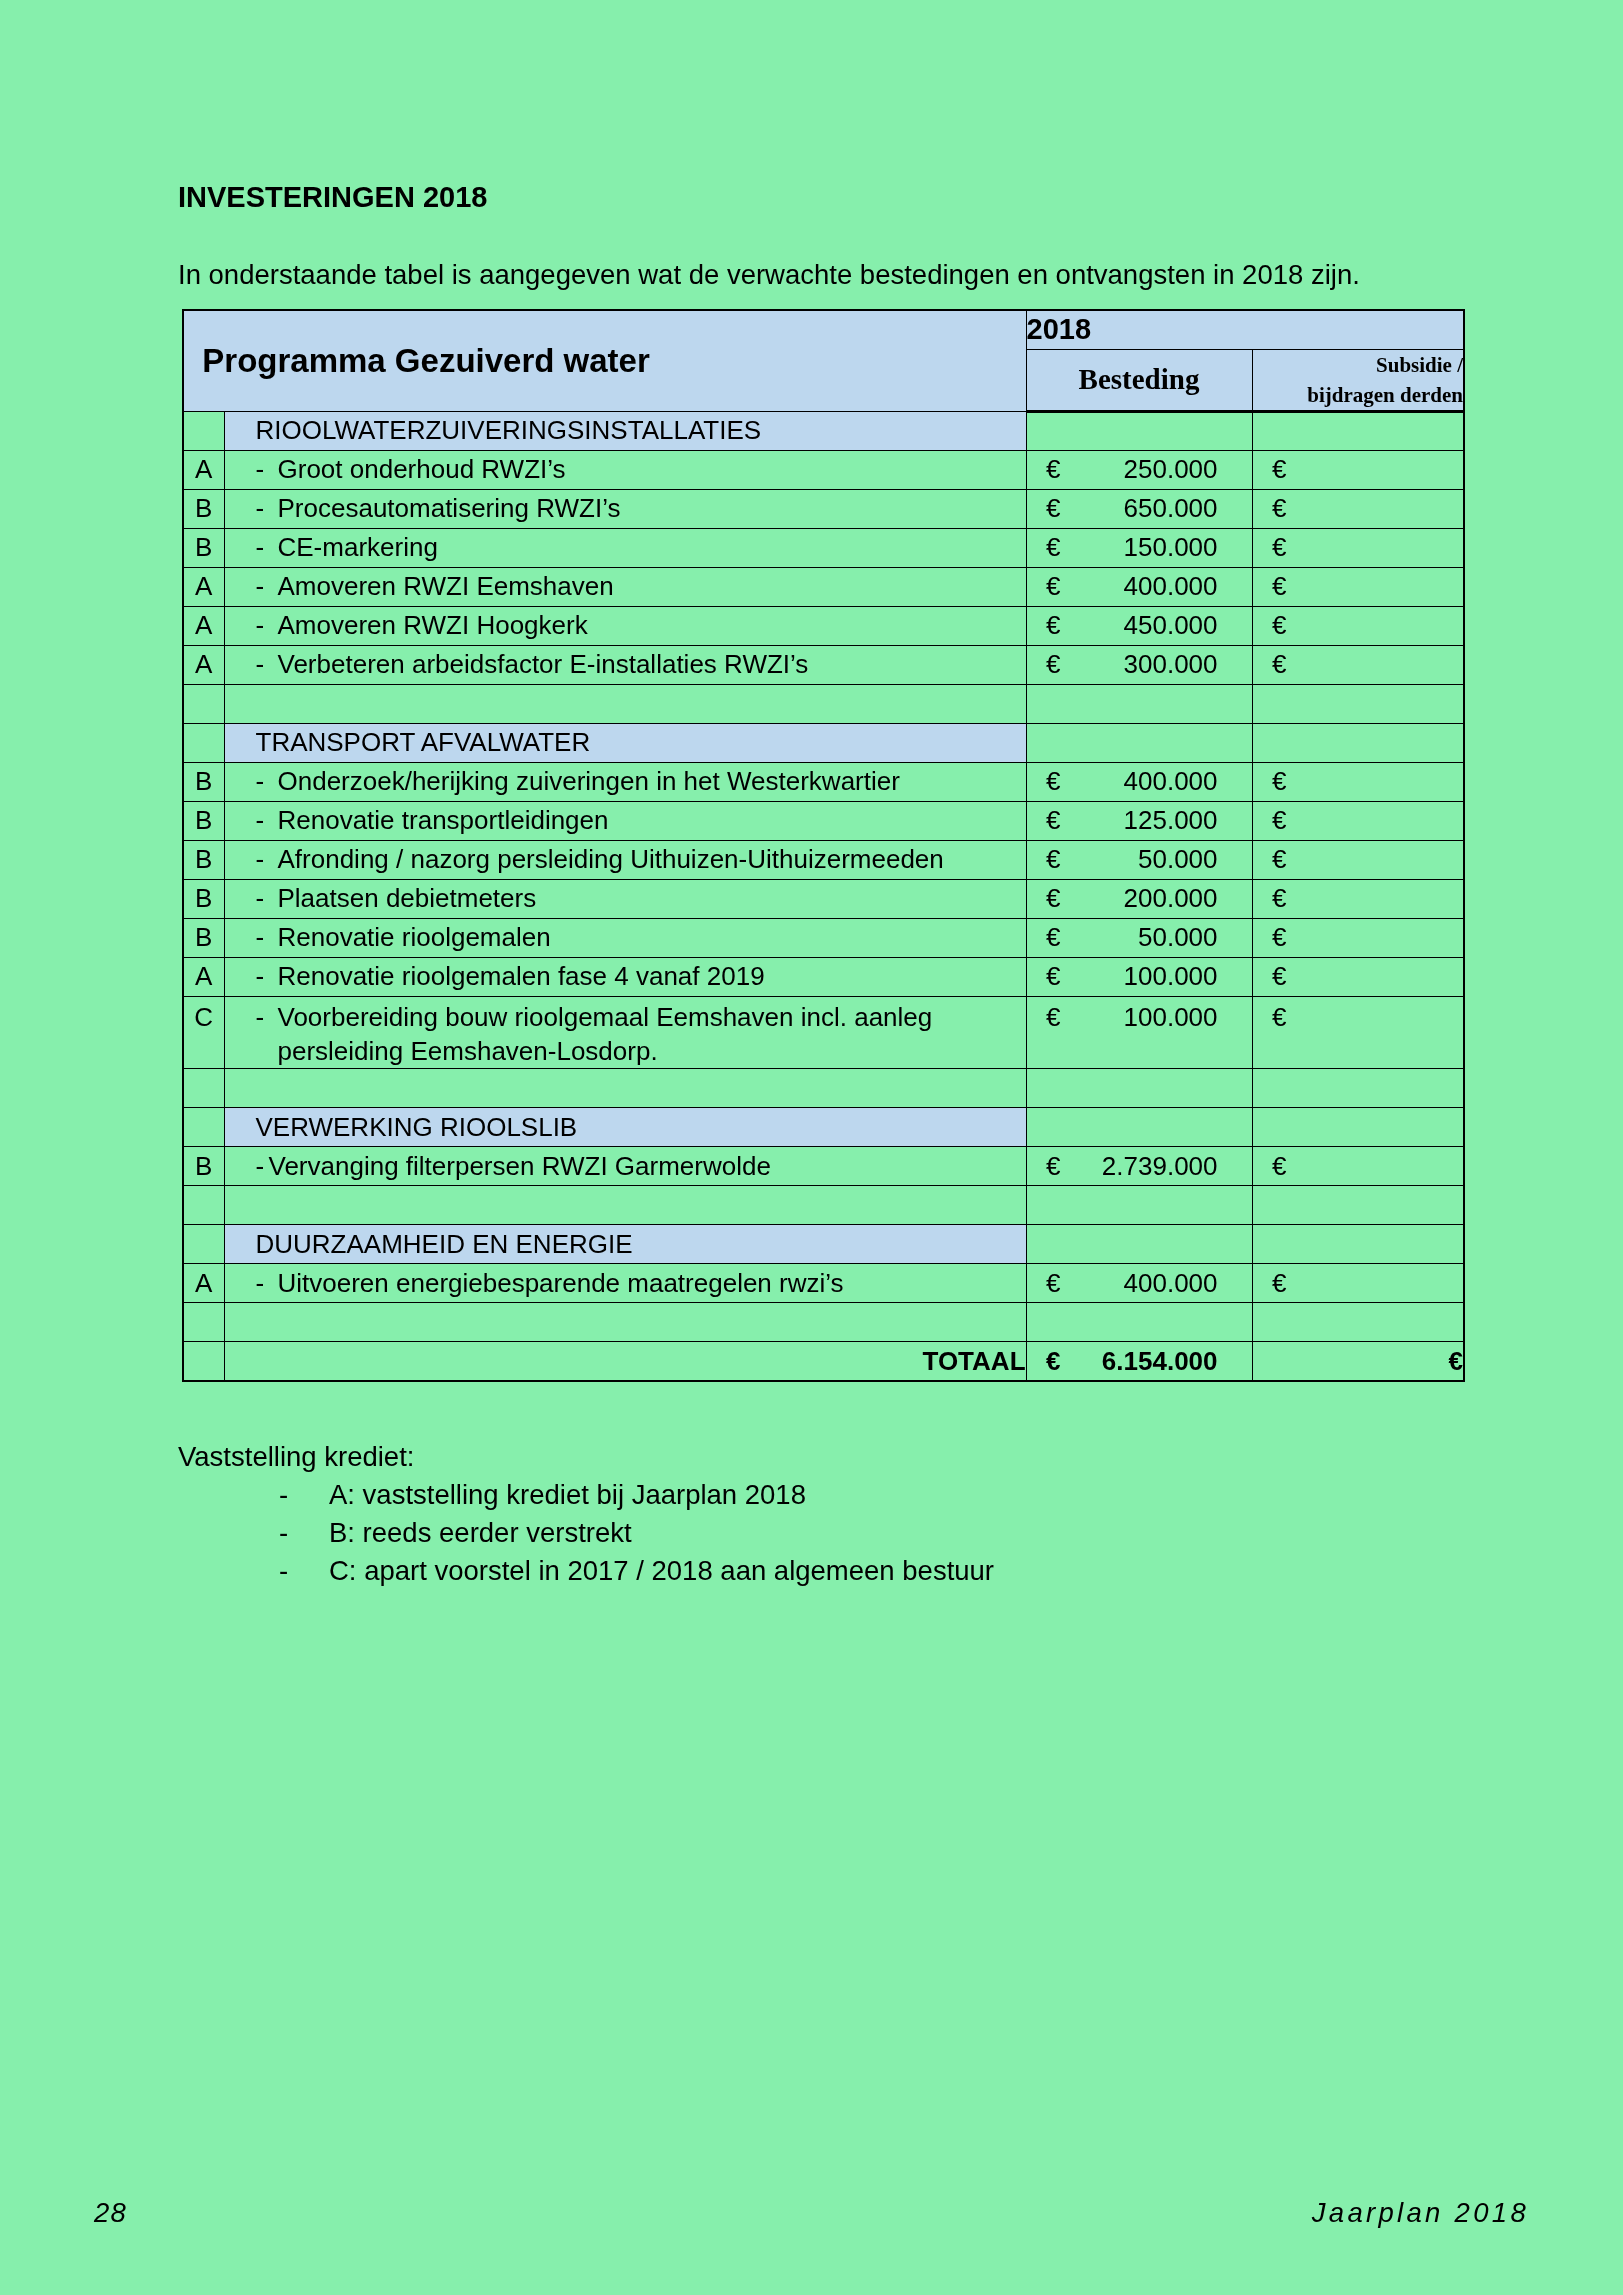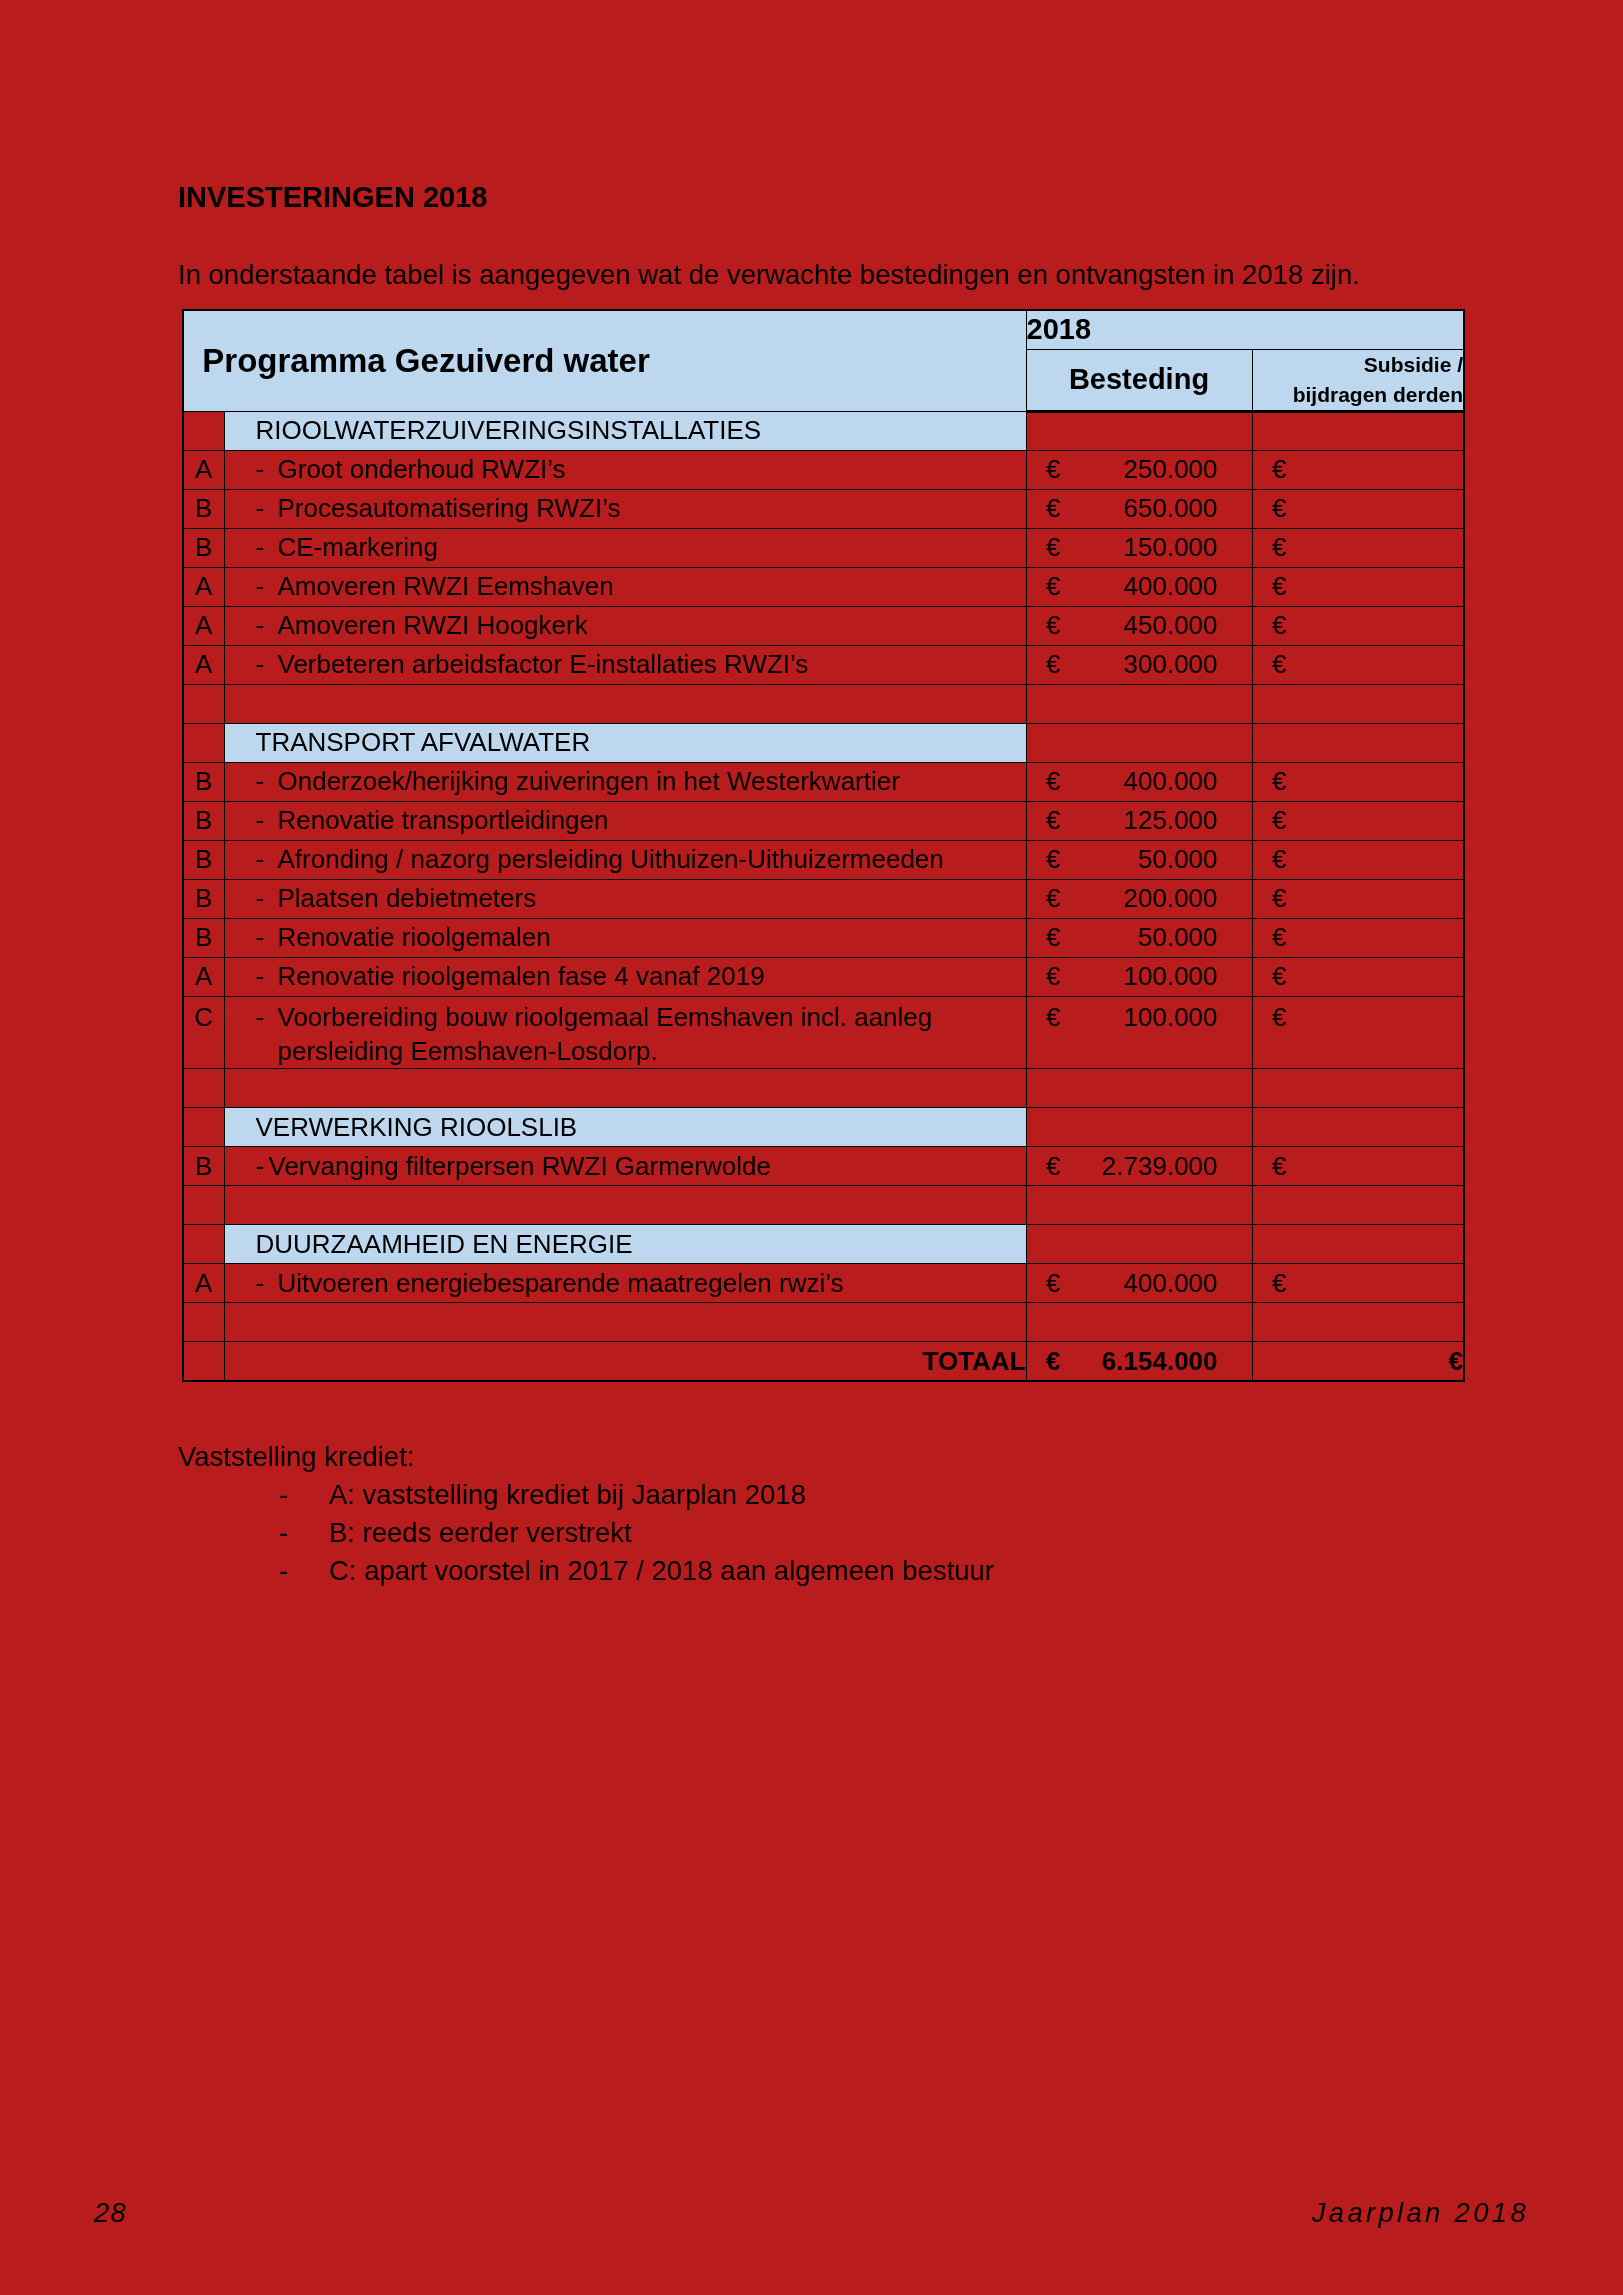--- a/index.html
+++ b/index.html
@@ -1,31 +1,31 @@
 <!DOCTYPE html>
 <html style="--blue: #BDD7EE; --border: #000000;font-size:10.5px"><head>
 <meta charset="utf-8">
 <style>
   :root { --blue:#BDD7EE; --border:#000000; --ink:#000000; }
   * { margin:0; padding:0; box-sizing:border-box; }
   body { background:#888; }
   .page {
-    position:relative; width:1623px; height:2295px; background:#b91c1c;
+    position:relative; width:1623px; height:2295px; background:#86efac;
     font-family:"Liberation Sans", sans-serif; color:var(--ink);
     margin:0 auto; overflow:hidden;
   }
   .doc-title { position:absolute; left:178px; top:181px; font-size:29px; font-weight:bold; }
   .doc-intro { position:absolute; left:178px; top:259px; font-size:27.5px; }
 
   table.inv { position:absolute; left:182px; top:309px; width:1280px;
     border-collapse:collapse; table-layout:fixed; border:2.6px solid var(--border);
     font-size:26px; }
   table.inv th, table.inv td { border:1.3px solid var(--border); vertical-align:middle; overflow:hidden; }
   thead th { background:var(--blue); font-weight:bold; }
-  thead tr.hdr-bottom th { border-bottom:3.3px solid var(--border); }
+  thead tr.hdr-bottom th { border-bottom:3.3px solid var(--border);font-family:Liberation Serif, serif; }
   .hdr-program { text-align:left; padding-left:18.3px; font-size:33px; }
   .hdr-year { text-align:left; font-size:29px; height:39px; }
   .hdr-besteding { text-align:center; font-size:29px; height:62px; }
   .hdr-subsidie { text-align:right; font-size:21px; line-height:30px; font-weight:bold; }
 
   tbody tr { height:39px; }
   tbody tr.row-tall { height:69px; }
   tbody td { line-height:37px; }
   tbody tr.row-tall td { vertical-align:top; line-height:34px; padding-top:3.9px; }
   .cell-letter { text-align:center; }

